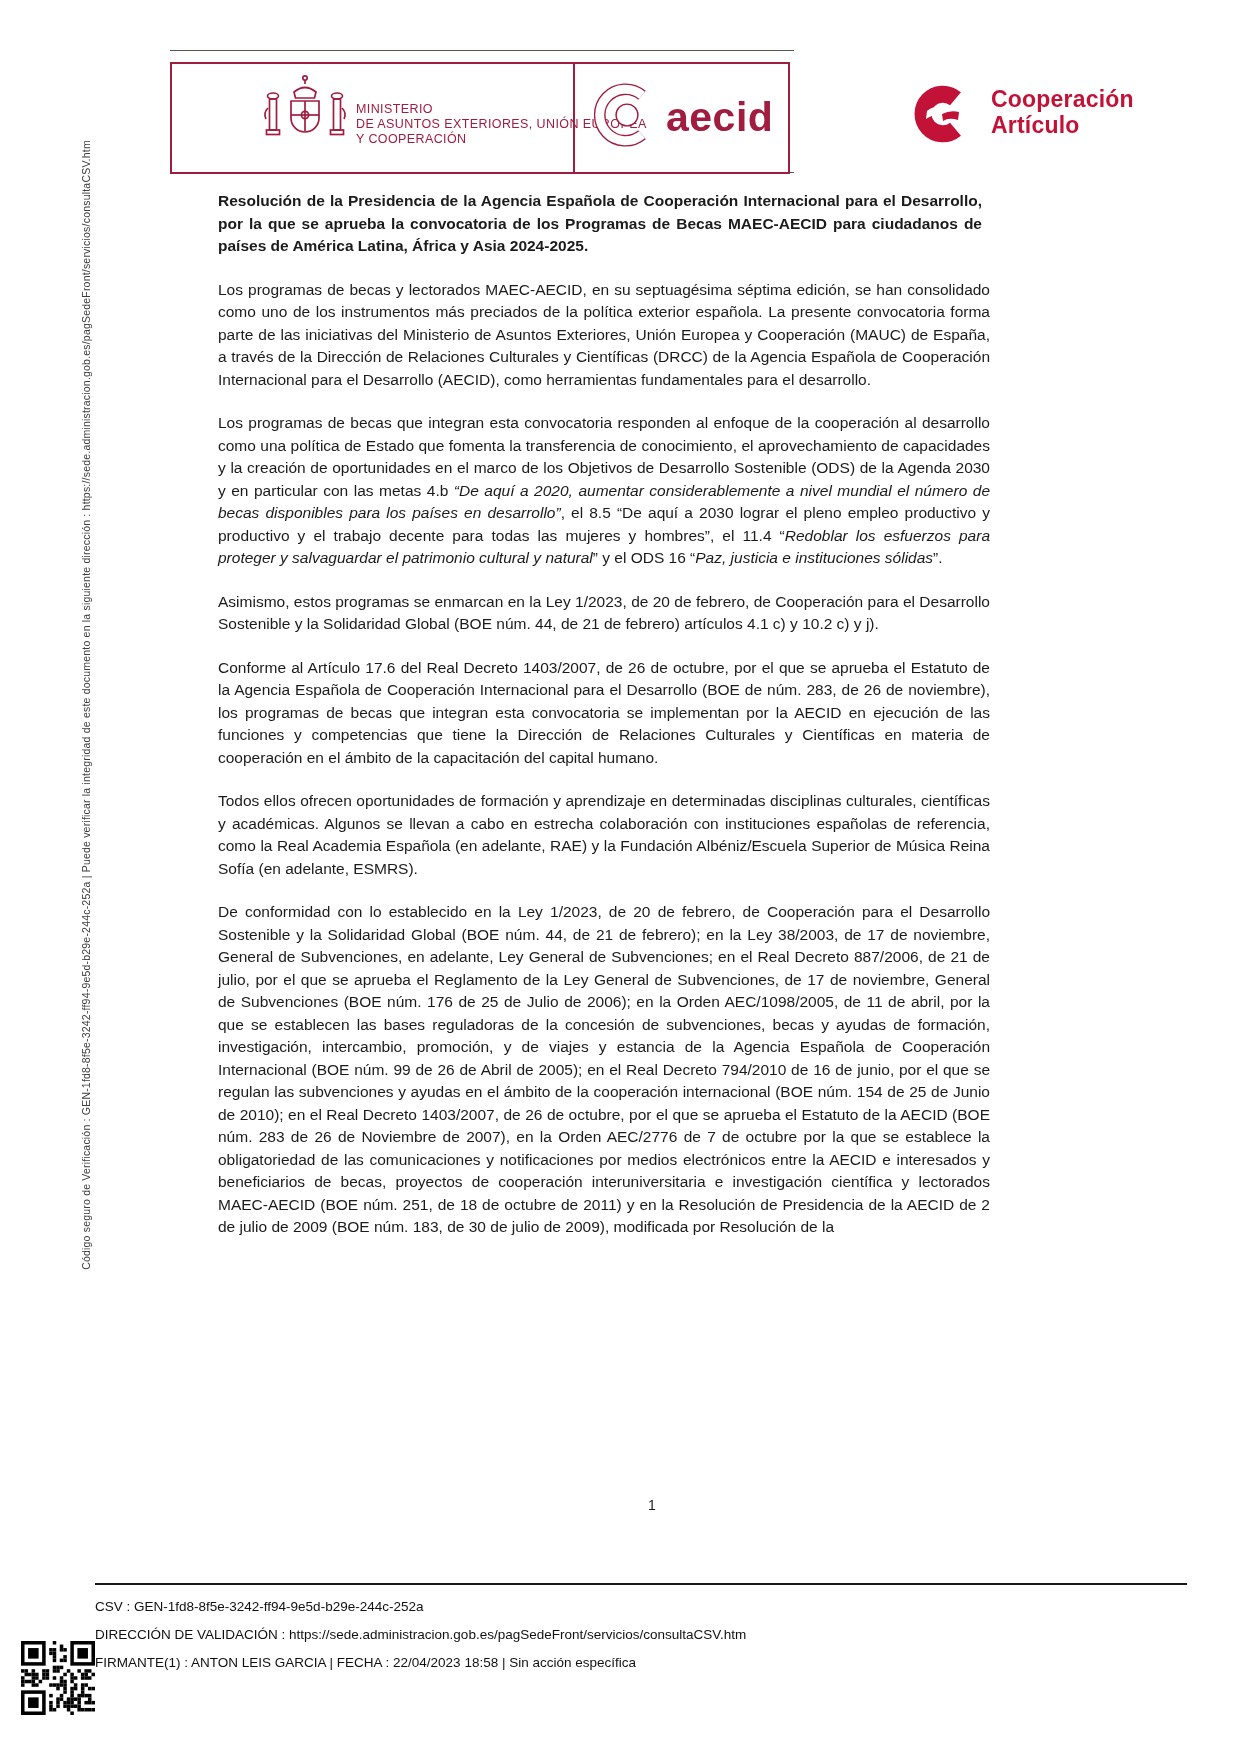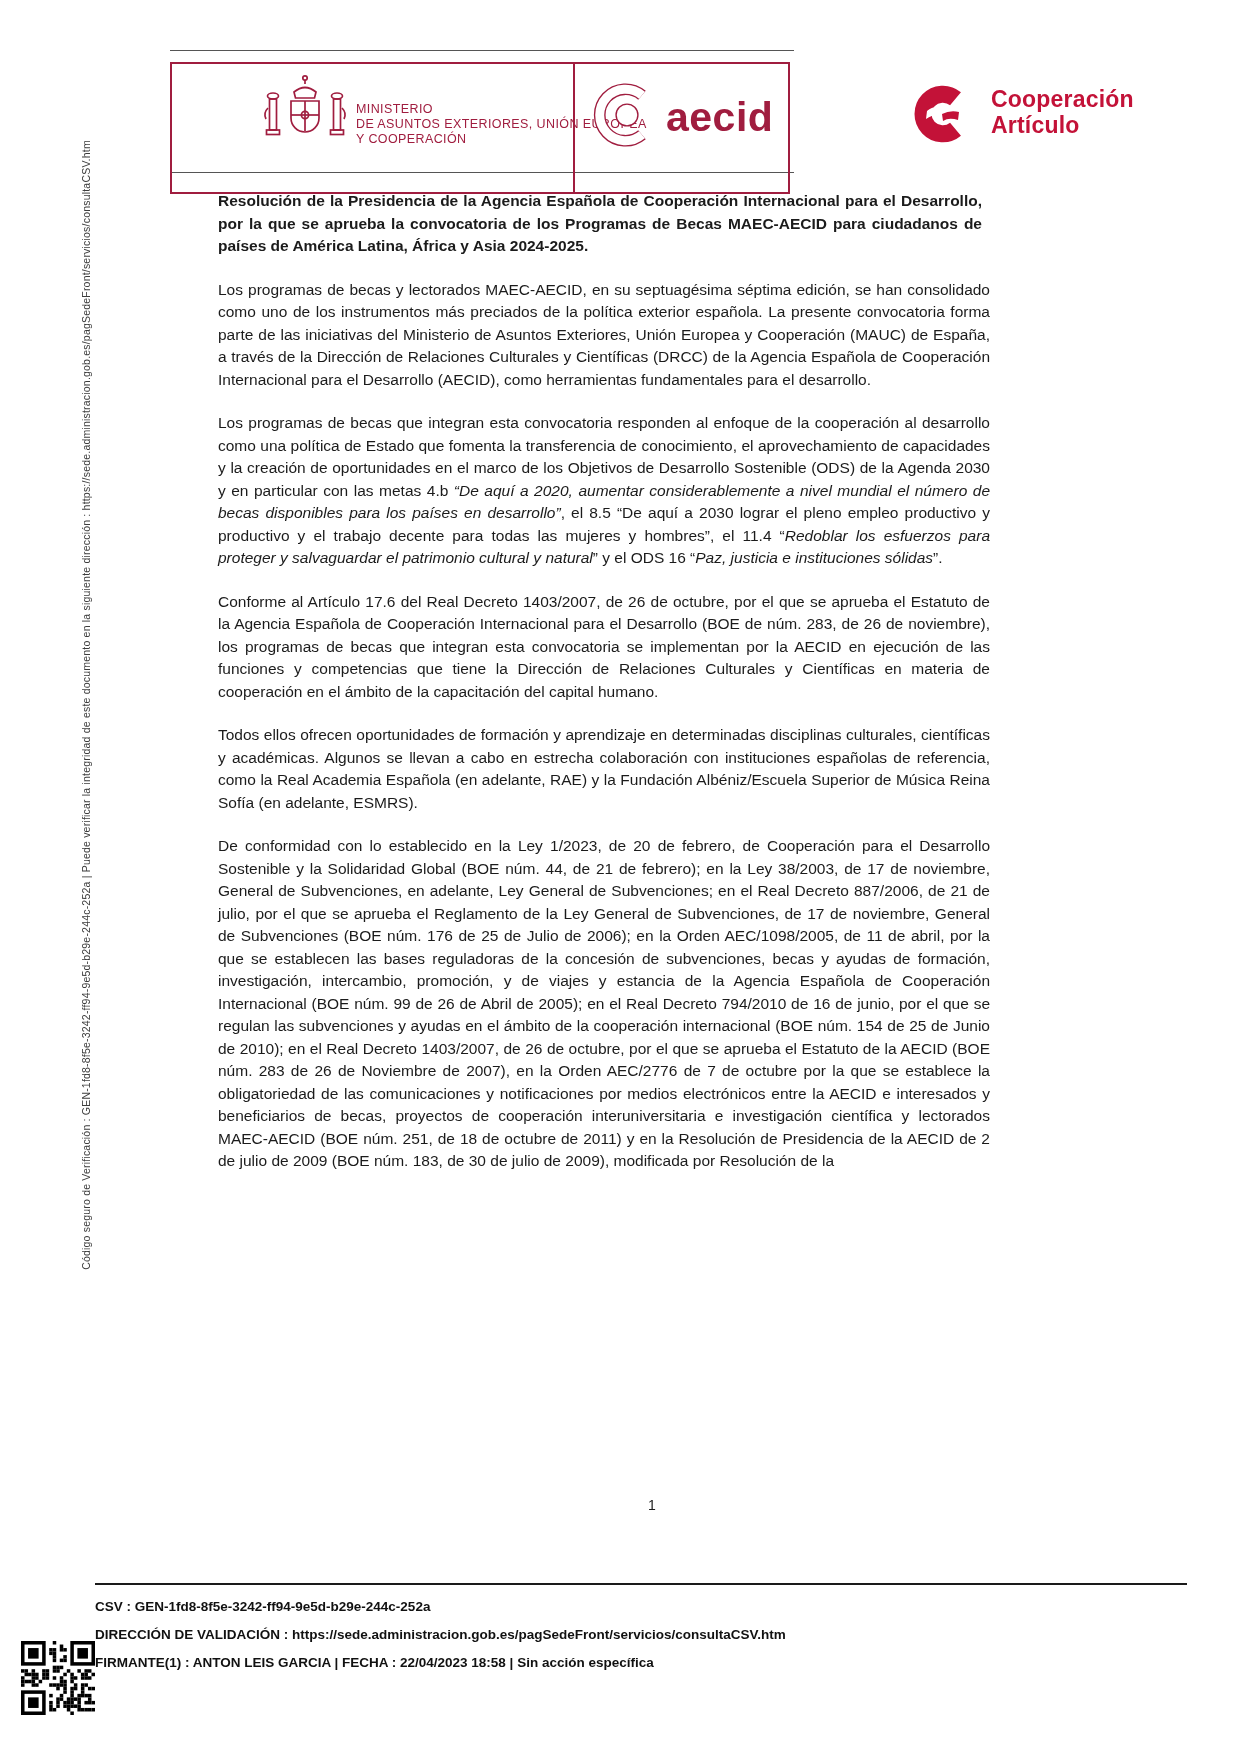--- a/index.html
+++ b/index.html
@@ -20,21 +20,21 @@
     white-space:nowrap;
     font-size:10.5px;
     color:#3c3c3c;
     letter-spacing:0.2px;
   }
   
   .hdr-rule{position:absolute;left:170px;width:624px;height:1px;background:#555;}
   .hdr-rule.top{top:50px;}
   .hdr-rule.bottom{top:172px;}
   .logo-box{
-    position:absolute;left:170px;top:62px;width:620px;height:132px;
+    position:absolute;left:170px;top:62px;width:620px;height:112px;
     border:2px solid #a01d3f;box-sizing:border-box;
   }
   .logo-box .divider{
     position:absolute;left:401px;top:0;width:2px;height:100%;background:#a01d3f;
   }
   .escudo{position:absolute;left:86px;top:8px;}
   .ministry-name{
     position:absolute;left:184px;top:38px;
     color:#a01d3f;font-size:12.5px;line-height:15px;letter-spacing:0.4px;
   }
@@ -55,21 +55,21 @@
   }
   .doc .title{font-weight:bold;margin:0 8px 21px 0;}
   .doc p{margin:12px 0 21px 0;}
   .page-number{
     position:absolute;left:648px;top:1497px;font-size:14px;
   }
   
   .footer-rule{position:absolute;left:95px;top:1583px;width:1092px;height:2px;background:#1a1a1a;}
   .footer{
     position:absolute;left:95px;top:1593px;width:1092px;
-    font-weight:bold;font-size:13.5px;line-height:28px;color:#111;
+    font-weight:normal;font-size:13.5px;line-height:28px;color:#111;
   }
   .qr{position:absolute;left:21px;top:1641px;}
 </style>
 </head>
 <body>
 
 <div class="page">
 
   <div class="side-vertical">Código seguro de Verificación : GEN-1fd8-8f5e-3242-ff94-9e5d-b29e-244c-252a | Puede verificar la integridad de este documento en la siguiente dirección : https://sede.administracion.gob.es/pagSedeFront/servicios/consultaCSV.htm</div>
 
@@ -124,20 +124,21 @@
   </svg>
   <div class="coop-word">
     <div>Cooperación</div>
     <div>Artículo</div>
   </div>
 
   <div class="doc">
     <div class="title">Resolución de la Presidencia de la Agencia Española de Cooperación Internacional para el Desarrollo, por la que se aprueba la convocatoria de los Programas de Becas MAEC-AECID para ciudadanos de países de América Latina, África y Asia 2024-2025.</div>
     <p><span>Los programas de becas y lectorados MAEC-AECID, en su septuagésima séptima edición, se han consolidado como uno de los instrumentos más preciados de la política exterior española. La presente convocatoria forma parte de las iniciativas del Ministerio de Asuntos Exteriores, Unión Europea y Cooperación (MAUC) de España, a través de la Dirección de Relaciones Culturales y Científicas (DRCC) de la Agencia Española de Cooperación Internacional para el Desarrollo (AECID), como herramientas fundamentales para el desarrollo.</span></p>
     <p><span>Los programas de becas que integran esta convocatoria responden al enfoque de la cooperación al desarrollo como una política de Estado que fomenta la transferencia de conocimiento, el aprovechamiento de capacidades y la creación de oportunidades en el marco de los Objetivos de Desarrollo Sostenible (ODS) de la Agenda 2030 y en particular con las metas 4.b </span><i>“De aquí a 2020, aumentar considerablemente a nivel mundial el número de becas disponibles para los países en desarrollo”</i><span>, el 8.5 “De aquí a 2030 lograr el pleno empleo productivo y productivo y el trabajo decente para todas las mujeres y hombres”, el 11.4 “</span><i>Redoblar los esfuerzos para proteger y salvaguardar el patrimonio cultural y natural</i><span>” y el ODS 16 “</span><i>Paz, justicia e instituciones sólidas</i><span>”.</span></p>
+    <p><span>Asimismo, estos programas se enmarcan en la Ley 1/2023, de 20 de febrero, de Cooperación para el Desarrollo Sostenible y la Solidaridad Global (BOE núm. 44, de 21 de febrero) artículos 4.1 c) y 10.2 c) y j).</span></p>
     <p><span>Conforme al Artículo 17.6 del Real Decreto 1403/2007, de 26 de octubre, por el que se aprueba el Estatuto de la Agencia Española de Cooperación Internacional para el Desarrollo (BOE de núm. 283, de 26 de noviembre), los programas de becas que integran esta convocatoria se implementan por la AECID en ejecución de las funciones y competencias que tiene la Dirección de Relaciones Culturales y Científicas en materia de cooperación en el ámbito de la capacitación del capital humano.</span></p>
     <p><span>Todos ellos ofrecen oportunidades de formación y aprendizaje en determinadas disciplinas culturales, científicas y académicas. Algunos se llevan a cabo en estrecha colaboración con instituciones españolas de referencia, como la Real Academia Española (en adelante, RAE) y la Fundación Albéniz/Escuela Superior de Música Reina Sofía (en adelante, ESMRS).</span></p>
     <p><span>De conformidad con lo establecido en la Ley 1/2023, de 20 de febrero, de Cooperación para el Desarrollo Sostenible y la Solidaridad Global (BOE núm. 44, de 21 de febrero); en la Ley 38/2003, de 17 de noviembre, General de Subvenciones, en adelante, Ley General de Subvenciones; en el Real Decreto 887/2006, de 21 de julio, por el que se aprueba el Reglamento de la Ley General de Subvenciones, de 17 de noviembre, General de Subvenciones (BOE núm. 176 de 25 de Julio de 2006); en la Orden AEC/1098/2005, de 11 de abril, por la que se establecen las bases reguladoras de la concesión de subvenciones, becas y ayudas de formación, investigación, intercambio, promoción, y de viajes y estancia de la Agencia Española de Cooperación Internacional (BOE núm. 99 de 26 de Abril de 2005); en el Real Decreto 794/2010 de 16 de junio, por el que se regulan las subvenciones y ayudas en el ámbito de la cooperación internacional (BOE núm. 154 de 25 de Junio de 2010); en el Real Decreto 1403/2007, de 26 de octubre, por el que se aprueba el Estatuto de la AECID (BOE núm. 283 de 26 de Noviembre de 2007), en la Orden AEC/2776 de 7 de octubre por la que se establece la obligatoriedad de las comunicaciones y notificaciones por medios electrónicos entre la AECID e interesados y beneficiarios de becas, proyectos de cooperación interuniversitaria e investigación científica y lectorados MAEC-AECID (BOE núm. 251, de 18 de octubre de 2011) y en la Resolución de Presidencia de la AECID de 2 de julio de 2009 (BOE núm. 183, de 30 de julio de 2009), modificada por Resolución de la</span></p>
   </div>
 
   <div class="page-number">1</div>
 
   <div class="footer-rule"></div>
   <div class="footer">
     <div>CSV : GEN-1fd8-8f5e-3242-ff94-9e5d-b29e-244c-252a</div>

